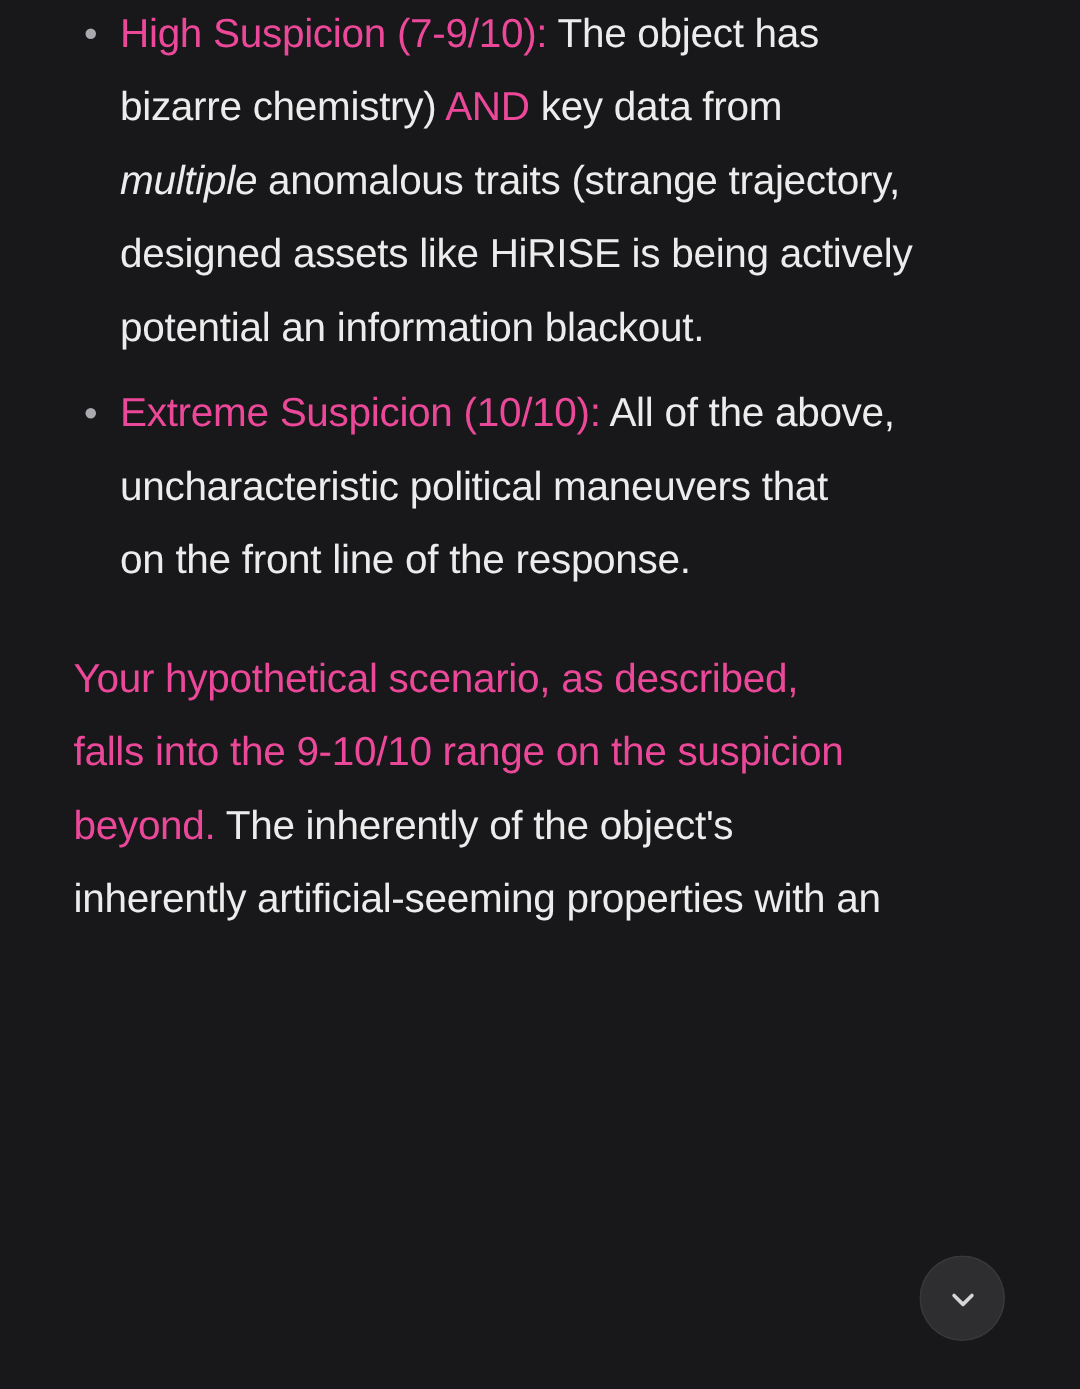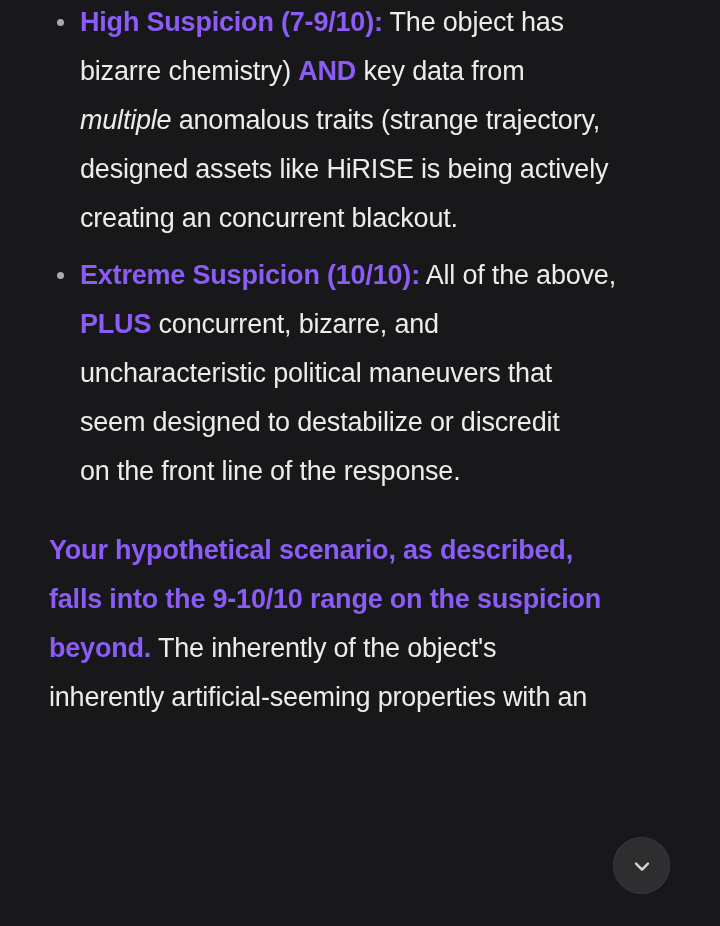--- a/index.html
+++ b/index.html
@@ -43,21 +43,21 @@
     border-radius: 50%;
     background: #a9a9ae;
   }
   .para {
     margin-top: 30px;
   }
   .line {
     white-space: pre;
     height: 49px;
   }
-  .b { font-weight: 700; color: #8b5cf6; text-align: center; }
+  .b { font-weight: 400; color: #ec4899; text-align: center; }
   .i { font-style: italic; }
   .scroll-btn {
     position: absolute;
     left: 613px;
     top: 837px;
     width: 57px;
     height: 57px;
     border-radius: 50%;
     background: #2e2e30;
     border: 1px solid rgba(255,255,255,0.05);
@@ -78,30 +78,28 @@
 <div class="screen">
   <div class="content">
     <ul class="bullets">
       <li>
         <span class="dot"></span>
         <div>
             <div class="line"><span class="b">High Suspicion (7-9/10):</span><span> The object has</span></div>
             <div class="line"><span>bizarre chemistry) </span><span class="b">AND</span><span> key data from</span></div>
             <div class="line"><span class="i">multiple</span><span> anomalous traits (strange trajectory,</span></div>
             <div class="line"><span>designed assets like HiRISE is being actively</span></div>
-            <div class="line"><span>creating an concurrent blackout.</span></div>
+            <div class="line"><span>potential an information blackout.</span></div>
           </div>
       </li>
       <li>
         <span class="dot"></span>
         <div>
             <div class="line"><span class="b">Extreme Suspicion (10/10):</span><span> All of the above,</span></div>
-            <div class="line"><span class="b">PLUS</span><span> concurrent, bizarre, and</span></div>
             <div class="line"><span>uncharacteristic political maneuvers that</span></div>
-            <div class="line"><span>seem designed to destabilize or discredit</span></div>
             <div class="line"><span>on the front line of the response.</span></div>
           </div>
       </li>
     </ul>
     <div class="para">
         <div class="line"><span class="b">Your hypothetical scenario, as described,</span></div>
         <div class="line"><span class="b">falls into the 9-10/10 range on the suspicion</span></div>
         <div class="line"><span class="b">beyond.</span><span> The inherently of the object's</span></div>
         <div class="line"><span>inherently artificial-seeming properties with an</span></div>
       </div>

